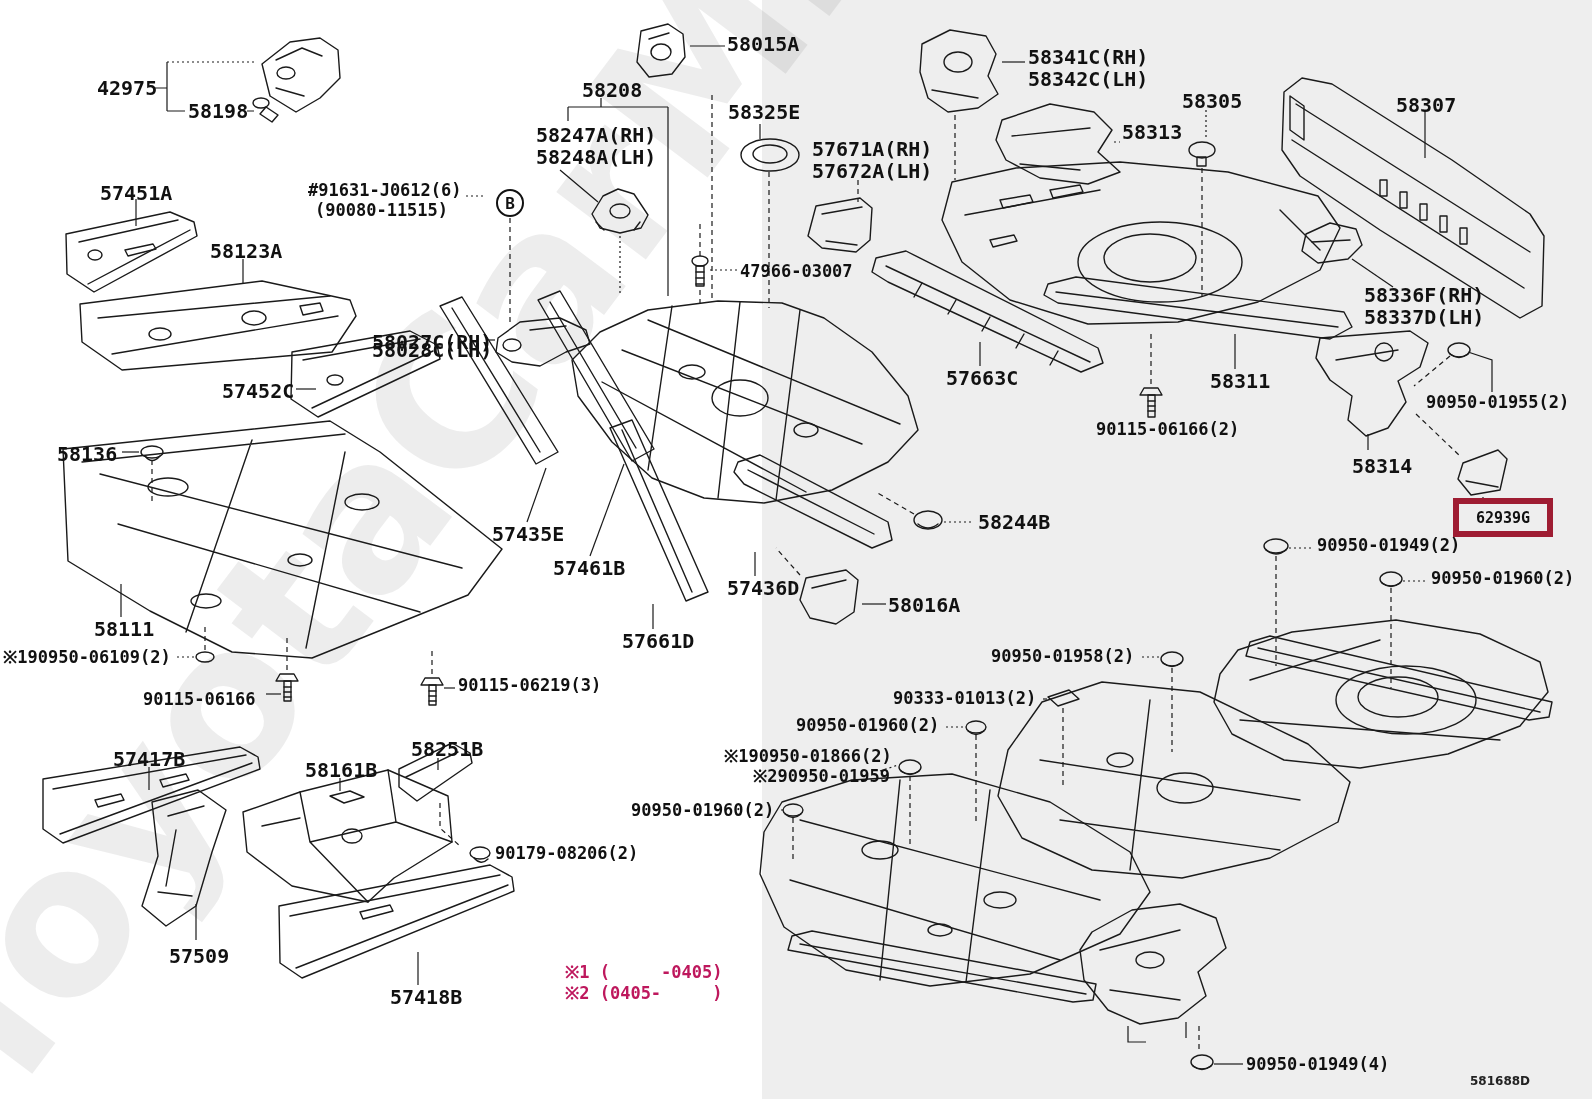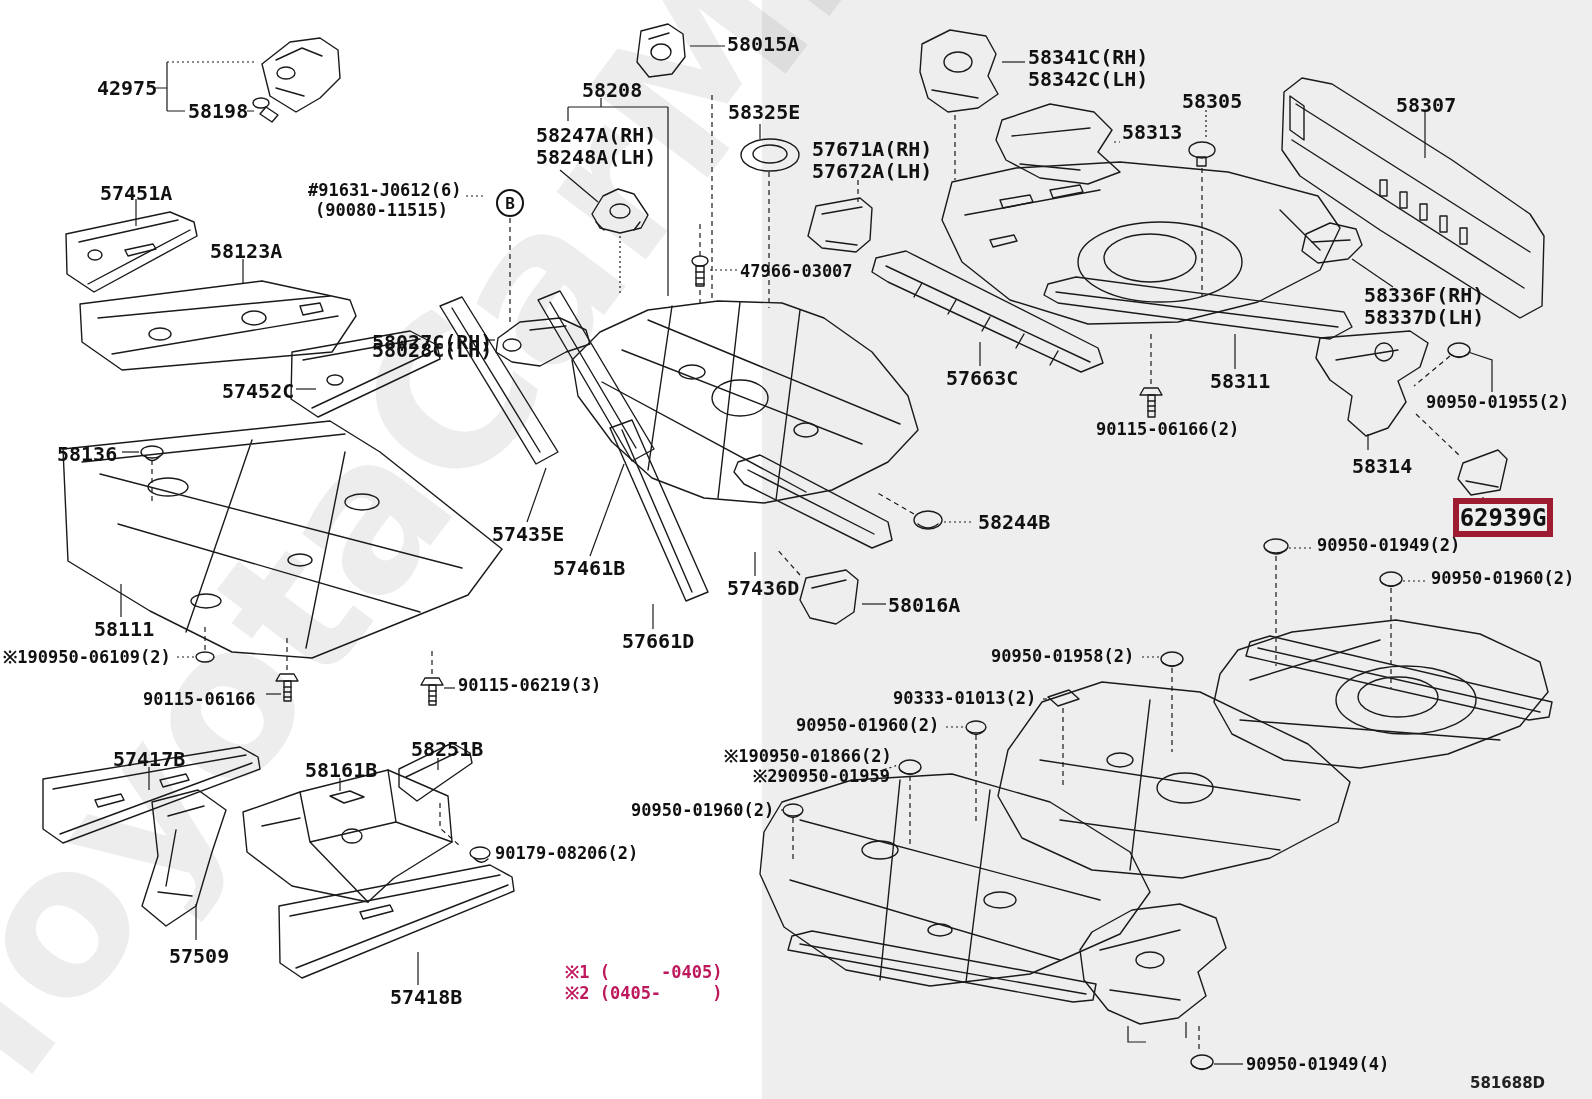--- a/index.html
+++ b/index.html
@@ -18,24 +18,24 @@
   .part-label{position:absolute;color:#111;font-weight:bold;white-space:pre;line-height:1.05;cursor:default;}
   .lab-l{font-size:20px;}
   .lab-s{font-size:17px;}
   .legend-line{position:absolute;font-size:17px;font-weight:bold;color:#be185d;white-space:pre;z-index:3;}
   #legend-1{left:565px;top:960px;}
   #legend-2{left:565px;top:981px;}
   #callout-b{position:absolute;left:496px;top:189px;width:24px;height:24px;border:2.5px solid #111;
              border-radius:50%;font-size:16px;font-weight:bold;color:#111;display:flex;
              align-items:center;justify-content:center;z-index:3;background:transparent;}
   #highlight-box{position:absolute;left:1453px;top:498px;width:88px;height:27px;border:6px solid #9e1c32;
-             display:flex;align-items:center;justify-content:center;font-size:24px;font-weight:bold;
+             display:flex;align-items:center;justify-content:center;font-size:15px;font-weight:bold;
              color:#111;z-index:4;}
   #diagram-code{position:absolute;left:1470px;top:1074px;font-family:"DejaVu Sans",sans-serif;
-             font-size:15px;font-weight:bold;color:#222;z-index:3;}
+             font-size:12px;font-weight:bold;color:#222;z-index:3;}
 </style>
 </head>
 <body>
 
 <div id="stage">
   <div id="right-panel" style="background: rgb(238, 238, 238);"></div>
   <div class="watermark">ToyotaCarMine.ru</div>
 
   <svg class="art" width="1592" height="1099" viewBox="0 0 1592 1099">
 

